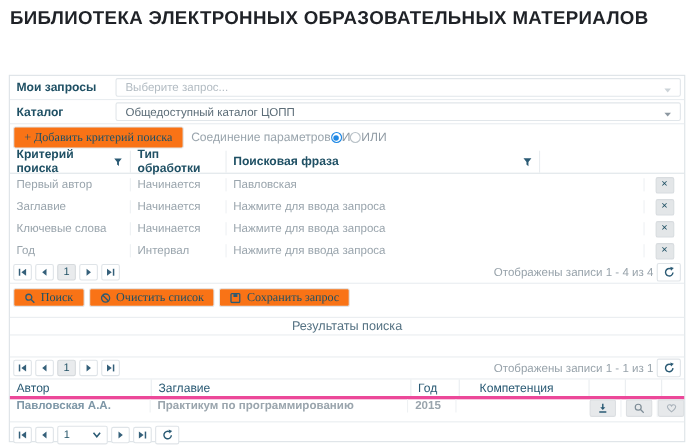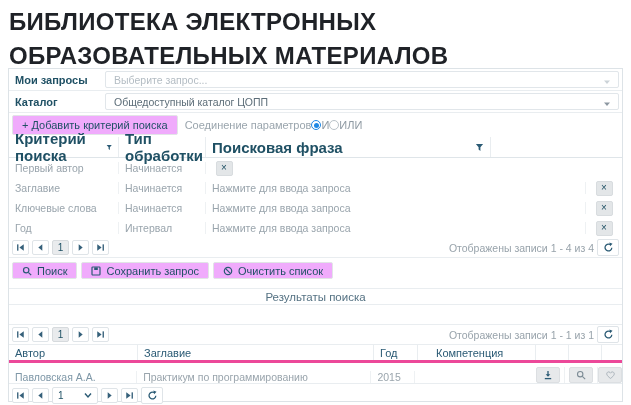--- a/index.html
+++ b/index.html
@@ -1,42 +1,42 @@
 <!DOCTYPE html>
 <html><head>
 <meta charset="utf-8">
 <style>
   * { margin:0; padding:0; box-sizing:border-box; }
   html,body { width:631px; height:405px; background:#fff; overflow:hidden;
     font-family:"Liberation Sans","DejaVu Sans",sans-serif; }
-  h1 { font-size:24px; font-weight:700; color:#1f2227; line-height:1.4;
+  h1 { font-size:17px; font-weight:700; color:#1f2227; line-height:1.4;
     letter-spacing:.3px; margin:5px 10px 2px 9px; width:600px; }
   .panel { position:absolute; left:8px; top:68px; width:615px; height:334px;
     border:1px solid #dde3e7; background:#fff; }
   .frow { display:flex; height:22px; border-bottom:1px solid #e9edf0; align-items:stretch; }
   .flabel { width:96px; font-size:11px; font-weight:700; color:#1f5064;
     display:flex; align-items:center; padding-left:6px; }
   .select { flex:1; border:1px solid #e1e6ea; border-radius:2px; margin:2px 3px 2px 0;
     display:flex; align-items:center; padding:0 8px; font-size:10.5px; color:#5c6d78;
     background:#fff; position:relative; cursor:pointer; }
   .select .caret { position:absolute; right:7px; top:6px; }
   .select.ph { color:#b3bcc3; }
   .toolbar { display:flex; align-items:center; height:24px; padding-left:3px; }
-  .btn { background:#f0abfc; border:1px solid #e2e5e7; border-radius:2px; color:#1f5064;
-    font-size:11px; padding:3px 9px; cursor:pointer; font-family:Liberation Sans, sans-serif; display:flex;
+  .btn { background:#f97316; border:1px solid #e2e5e7; border-radius:2px; color:#1f5064;
+    font-size:11px; padding:3px 9px; cursor:pointer; font-family:Liberation Serif, serif; display:flex;
     align-items:center; gap:5px; white-space:nowrap; }
   .join-label { font-size:11px; color:#9aa5ad; margin-left:7px; }
   .radio { display:inline-flex; align-items:center; font-size:11px; color:#8f9aa3; cursor:pointer; }
   .rdot { width:10px; height:10px; border:1px solid #b9c2c8; border-radius:50%;
     display:inline-block; position:relative; background:#fff; }
   .radio.checked .rdot { border-color:#1e88e5; }
   .radio.checked .rdot::after { content:""; position:absolute; left:1.5px; top:1.5px;
     width:5px; height:5px; border-radius:50%; background:#1e88e5; }
   .crit-head { display:flex; height:21px; border-bottom:1px solid #dfe5e9; align-items:center;
-    font-size:15px; font-weight:700; color:#1f5064;justify-content:center; }
+    font-size:11px; font-weight:700; color:#1f5064;justify-content:center; }
   .ch { display:flex; align-items:center; justify-content:space-between; height:100%;
     padding:0 6px; border-right:1px solid #e9edf0; }
   .ch.c1 { width:110px; } .ch.c2 { width:87px;gap:24px; } .ch.c3 { width:285px;gap:39px; }
   .ch.c4 { flex:1; border-right:none; }
   .crit-row { display:flex; height:20px; font-size:10.5px; color:#9aa5ad; align-items:center; }
   .cc { display:flex; align-items:center; padding:0 6px; border-right:1px solid #eef1f3; }
   .cc.c1 { width:110px; } .cc.c2 { width:87px; } .cc.c3 { flex:1; }
   .cc.c4 { width:36px; border-right:none; justify-content:center; padding:0; }
   .xbtn { width:17px; height:15px; background:#e3e6e8; border:1px solid #d8dcdf;
     border-radius:2px; color:#1f5064; font-size:10px; line-height:1; cursor:pointer;
@@ -52,22 +52,22 @@
     border-radius:2px; display:flex; align-items:center; justify-content:center; cursor:pointer; }
   .actions { display:flex; gap:4px; padding:4px 0 4px 3px; height:25px; }
   .res-title { height:17px; border-bottom:1px solid #e9edf0; display:flex; align-items:center;
     justify-content:center; font-size:11.5px; color:#557283; margin-top:5px;
     border-top:1px solid #e9edf0; }
   .empty-band { height:20px; border-bottom:1px solid #e9edf0; }
   .res-head { display:flex; height:18px; align-items:center; font-size:11px; color:#2a5a74;
     border-bottom:3px solid #ec4899; }
   .rh { height:100%; display:flex; align-items:center; padding:0 6px;
     border-right:1px solid #e9edf0; }
-  .res-row { display:flex; height:21px; align-items:flex-end; font-size:10.5px; color:#9aa5ad;
-    border-bottom:1px solid #e9edf0; }
+  .res-row { display:flex; height:21px; align-items:flex-start; font-size:10.5px; color:#9aa5ad;
+    border-bottom:1px solid #e9edf0;font-weight:bold; }
   .rc { display:flex; align-items:center; padding:0 6px; border-right:1px solid #eef1f3; }
   .w-author{width:129px;} .w-title{width:236px;} .w-year{width:44px;} .w-comp{width:106px;margin-left:12px;}
   .w-b{width:33px; justify-content:center; padding:0;}
   .w-last{flex:1; border-right:none; justify-content:center; padding:0;}
   .res-row .rc.author { color:#7e97a7; }
   .ibtn { width:24px; height:16px; background:#e7e9eb; border:1px solid #dcdfe2;
     border-radius:2px; display:flex; align-items:center; justify-content:center; cursor:pointer; }
   .pager.last { border-bottom:none; height:23px; }
   .page-select { width:46px; height:17px; border:1px solid #dfe4e8; border-radius:2px;
     display:flex; align-items:center; font-size:10px; color:#1f5064; padding:0 5px;
@@ -131,20 +131,21 @@
       <svg width="9" height="9" viewBox="0 0 10 10">
           <path d="M1 1 H9 L6 4.8 V9 L4 7.3 V4.8 Z" fill="#2a5a74"></path>
         </svg>
     </div>
     <div class="ch c4"></div>
   </div>
 
   <div class="crit-row">
     <div class="cc c1">Первый автор</div>
     <div class="cc c2">Начинается</div>
+    <div class="cc c3">Павловская</div>
     <div class="cc c4">
         <button class="xbtn">×</button>
       </div>
   </div>
   <div class="crit-row">
     <div class="cc c1">Заглавие</div>
     <div class="cc c2">Начинается</div>
     <div class="cc c3">Нажмите для ввода запроса</div>
     <div class="cc c4">
         <button class="xbtn">×</button>
@@ -203,31 +204,31 @@
   <div class="actions">
     <button class="btn">
       <svg width="10" height="10" viewBox="0 0 10 10">
           <circle cx="4.2" cy="4.2" r="2.7" fill="none" stroke="#2a5a74" stroke-width="1.2"></circle>
           <line x1="6.3" y1="6.3" x2="9.2" y2="9.2" stroke="#2a5a74" stroke-width="1.2"></line>
         </svg>
       <span>Поиск</span>
     </button>
     <button class="btn">
       <svg width="10" height="10" viewBox="0 0 10 10">
-          <rect x="1" y="1" width="8" height="8" rx="0.8" fill="none" stroke="#2a5a74" stroke-width="1.2"></rect>
-          <rect x="3.2" y="1.4" width="3.6" height="2.6" fill="#2a5a74"></rect>
-        </svg>
-      <span>Сохранить запрос</span>
+          <circle cx="5" cy="5" r="3.7" fill="none" stroke="#2a5a74" stroke-width="1.2"></circle>
+          <line x1="2.4" y1="2.4" x2="7.6" y2="7.6" stroke="#2a5a74" stroke-width="1.2"></line>
+        </svg>
+      <span>Очистить список</span>
     </button>
     <button class="btn">
       <svg width="10" height="10" viewBox="0 0 10 10">
-          <circle cx="5" cy="5" r="3.7" fill="none" stroke="#2a5a74" stroke-width="1.2"></circle>
-          <line x1="2.4" y1="2.4" x2="7.6" y2="7.6" stroke="#2a5a74" stroke-width="1.2"></line>
-        </svg>
-      <span>Очистить список</span>
+          <rect x="1" y="1" width="8" height="8" rx="0.8" fill="none" stroke="#2a5a74" stroke-width="1.2"></rect>
+          <rect x="3.2" y="1.4" width="3.6" height="2.6" fill="#2a5a74"></rect>
+        </svg>
+      <span>Сохранить запрос</span>
     </button>
   </div>
 
   <div class="res-title">Результаты поиска</div>
   <div class="empty-band"></div>
 
   <div class="pager">
     <button class="pgbtn">
         <svg width="9" height="9" viewBox="0 0 10 10">
           <rect x="1.2" y="1.5" width="1.5" height="7" fill="#35607a"></rect>

